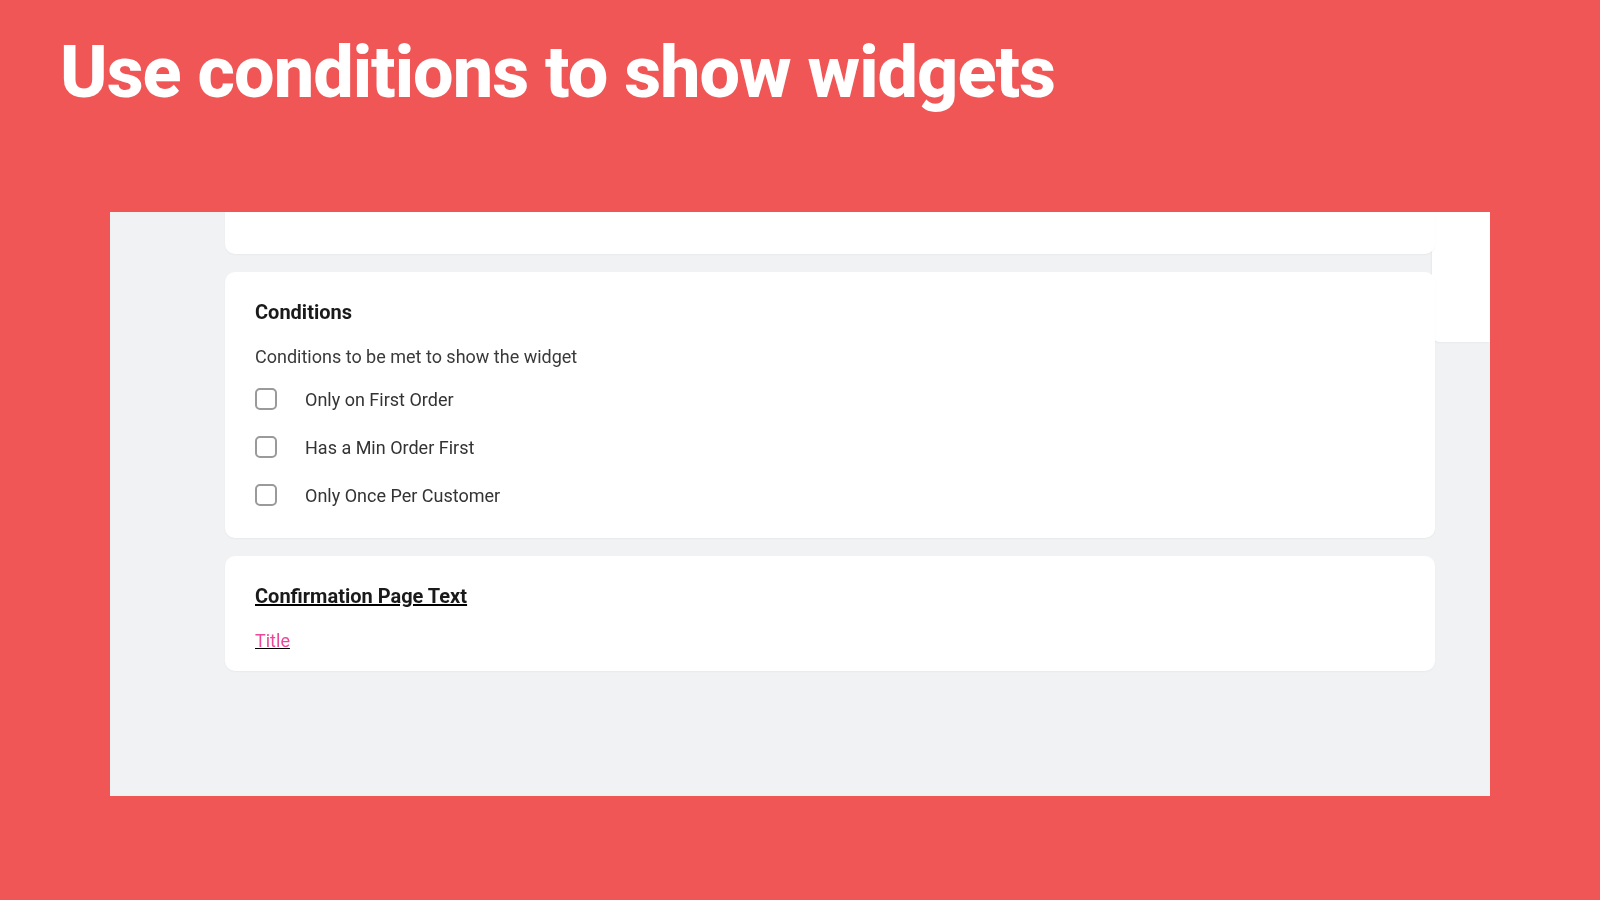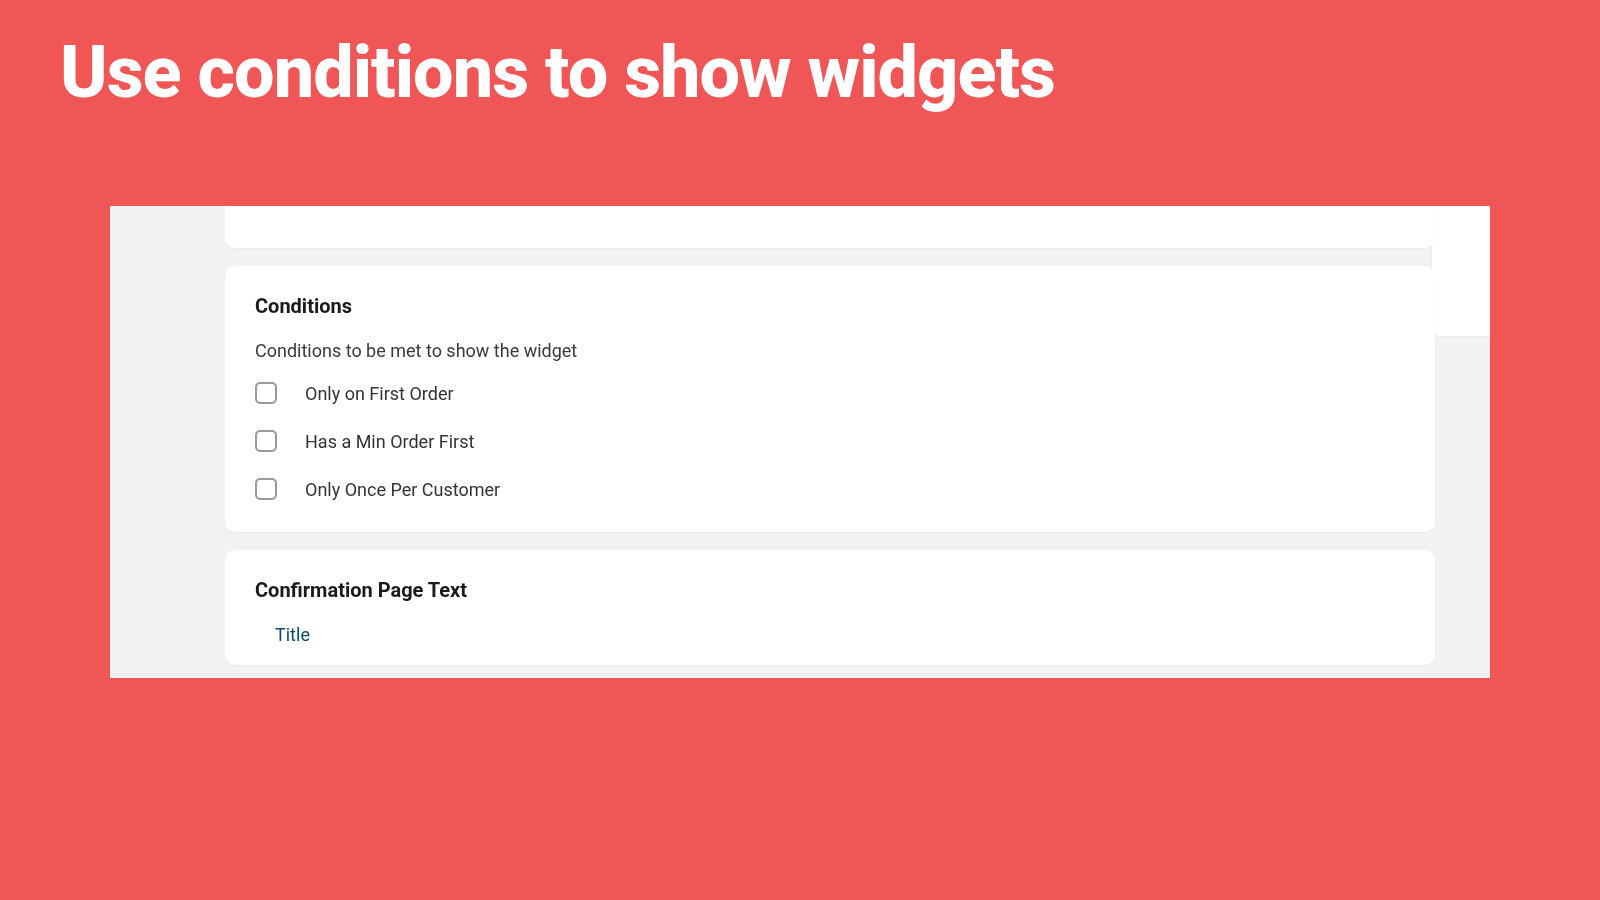--- a/index.html
+++ b/index.html
@@ -16,24 +16,24 @@
     }
     .headline {
       color: #ffffff;
       font-size: 72px;
       font-weight: 800;
       padding: 30px 100px 0 60px;
       letter-spacing: -1px;
     }
     .panel-area {
       position: absolute;
-      top: 206px;
+      top: 212px;
       left: 110px;
       width: 1380px;
-      height: 472px;
+      height: 584px;
       background: #f1f2f3;
       overflow: hidden;
     }
     .card {
       background: #ffffff;
       border-radius: 10px;
       margin: 0 auto 18px auto;
       width: 1210px;
       box-shadow: 0 1px 2px rgba(0,0,0,0.04);
     }
@@ -47,20 +47,21 @@
     }
     .card-conditions {
       padding: 28px 30px 32px 30px;
       position: relative;
       left: 30px;
     }
     .card-confirm {
       padding: 28px 18px 20px 30px;
       position: relative;
       left: 30px;
+      text-decoration: underline;
     }
     .section-heading {
       font-size: 20px;
       font-weight: 700;
       color: #1a1a1a;
       margin-bottom: 22px;
     }
     .section-sub {
       font-size: 18px;
       color: #3a3a3a;
@@ -83,22 +84,21 @@
       background: #fff;
       flex-shrink: 0;
       cursor: pointer;
     }
     .chk-label {
       font-size: 18px;
       color: #333333;
     }
     .field-label {
       font-size: 18px;
-      color: #0c4a6e;
-      margin-left: 20px;
+      color: #ec4899;
     }
     .right-sliver {
       position: absolute;
       top: 0;
       right: 0;
       width: 58px;
       height: 130px;
       background: #ffffff;
       border-bottom-left-radius: 8px;
       box-shadow: -1px 1px 2px rgba(0,0,0,0.04);

